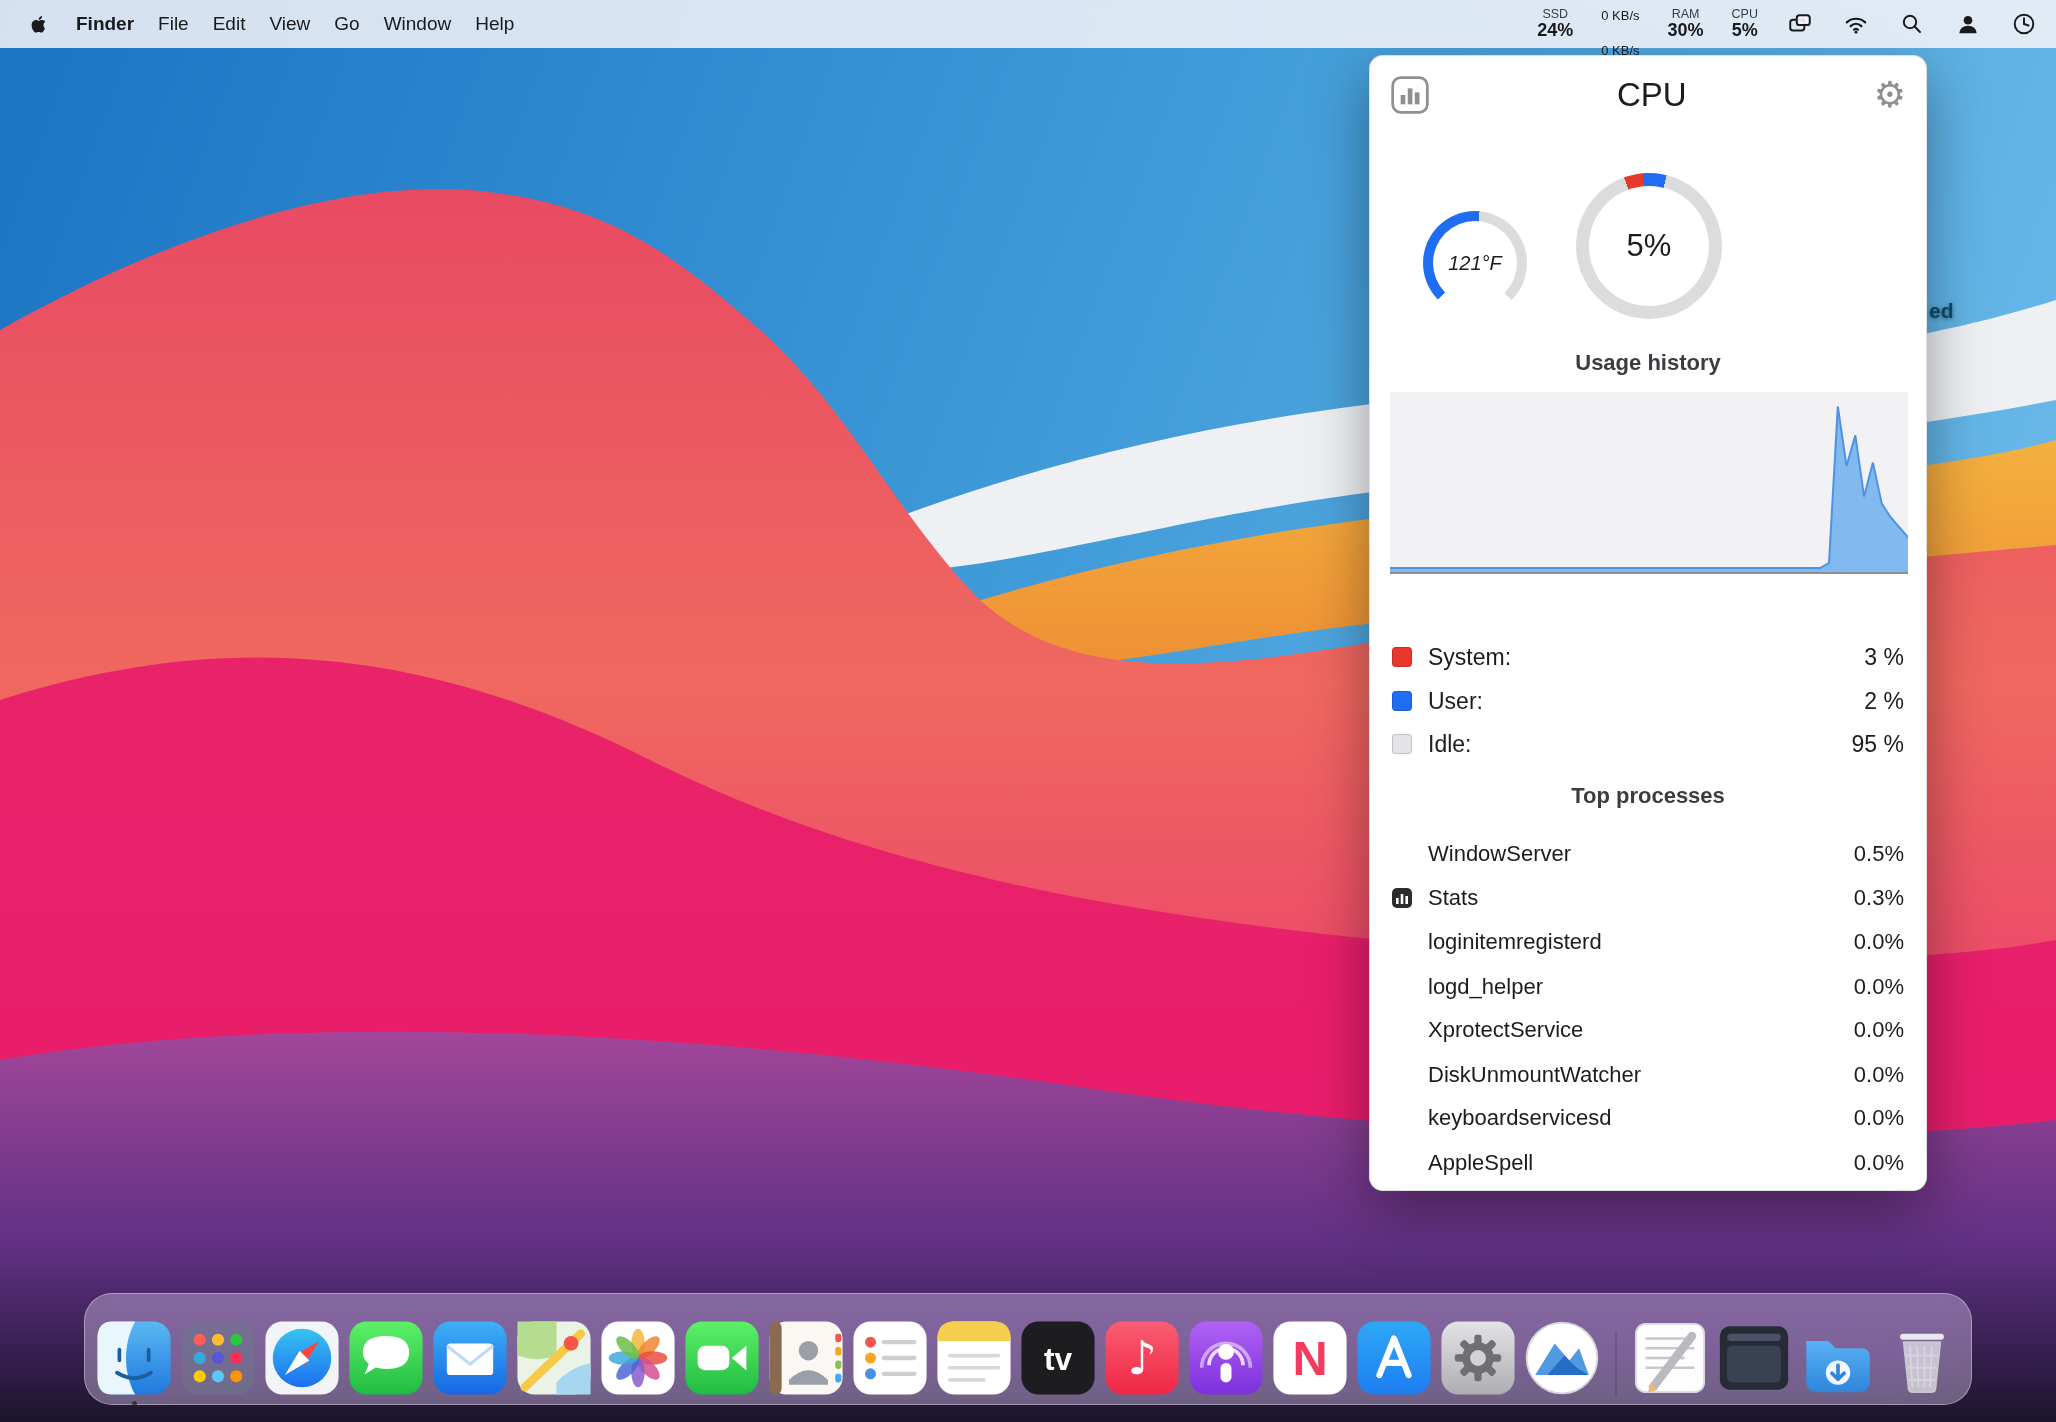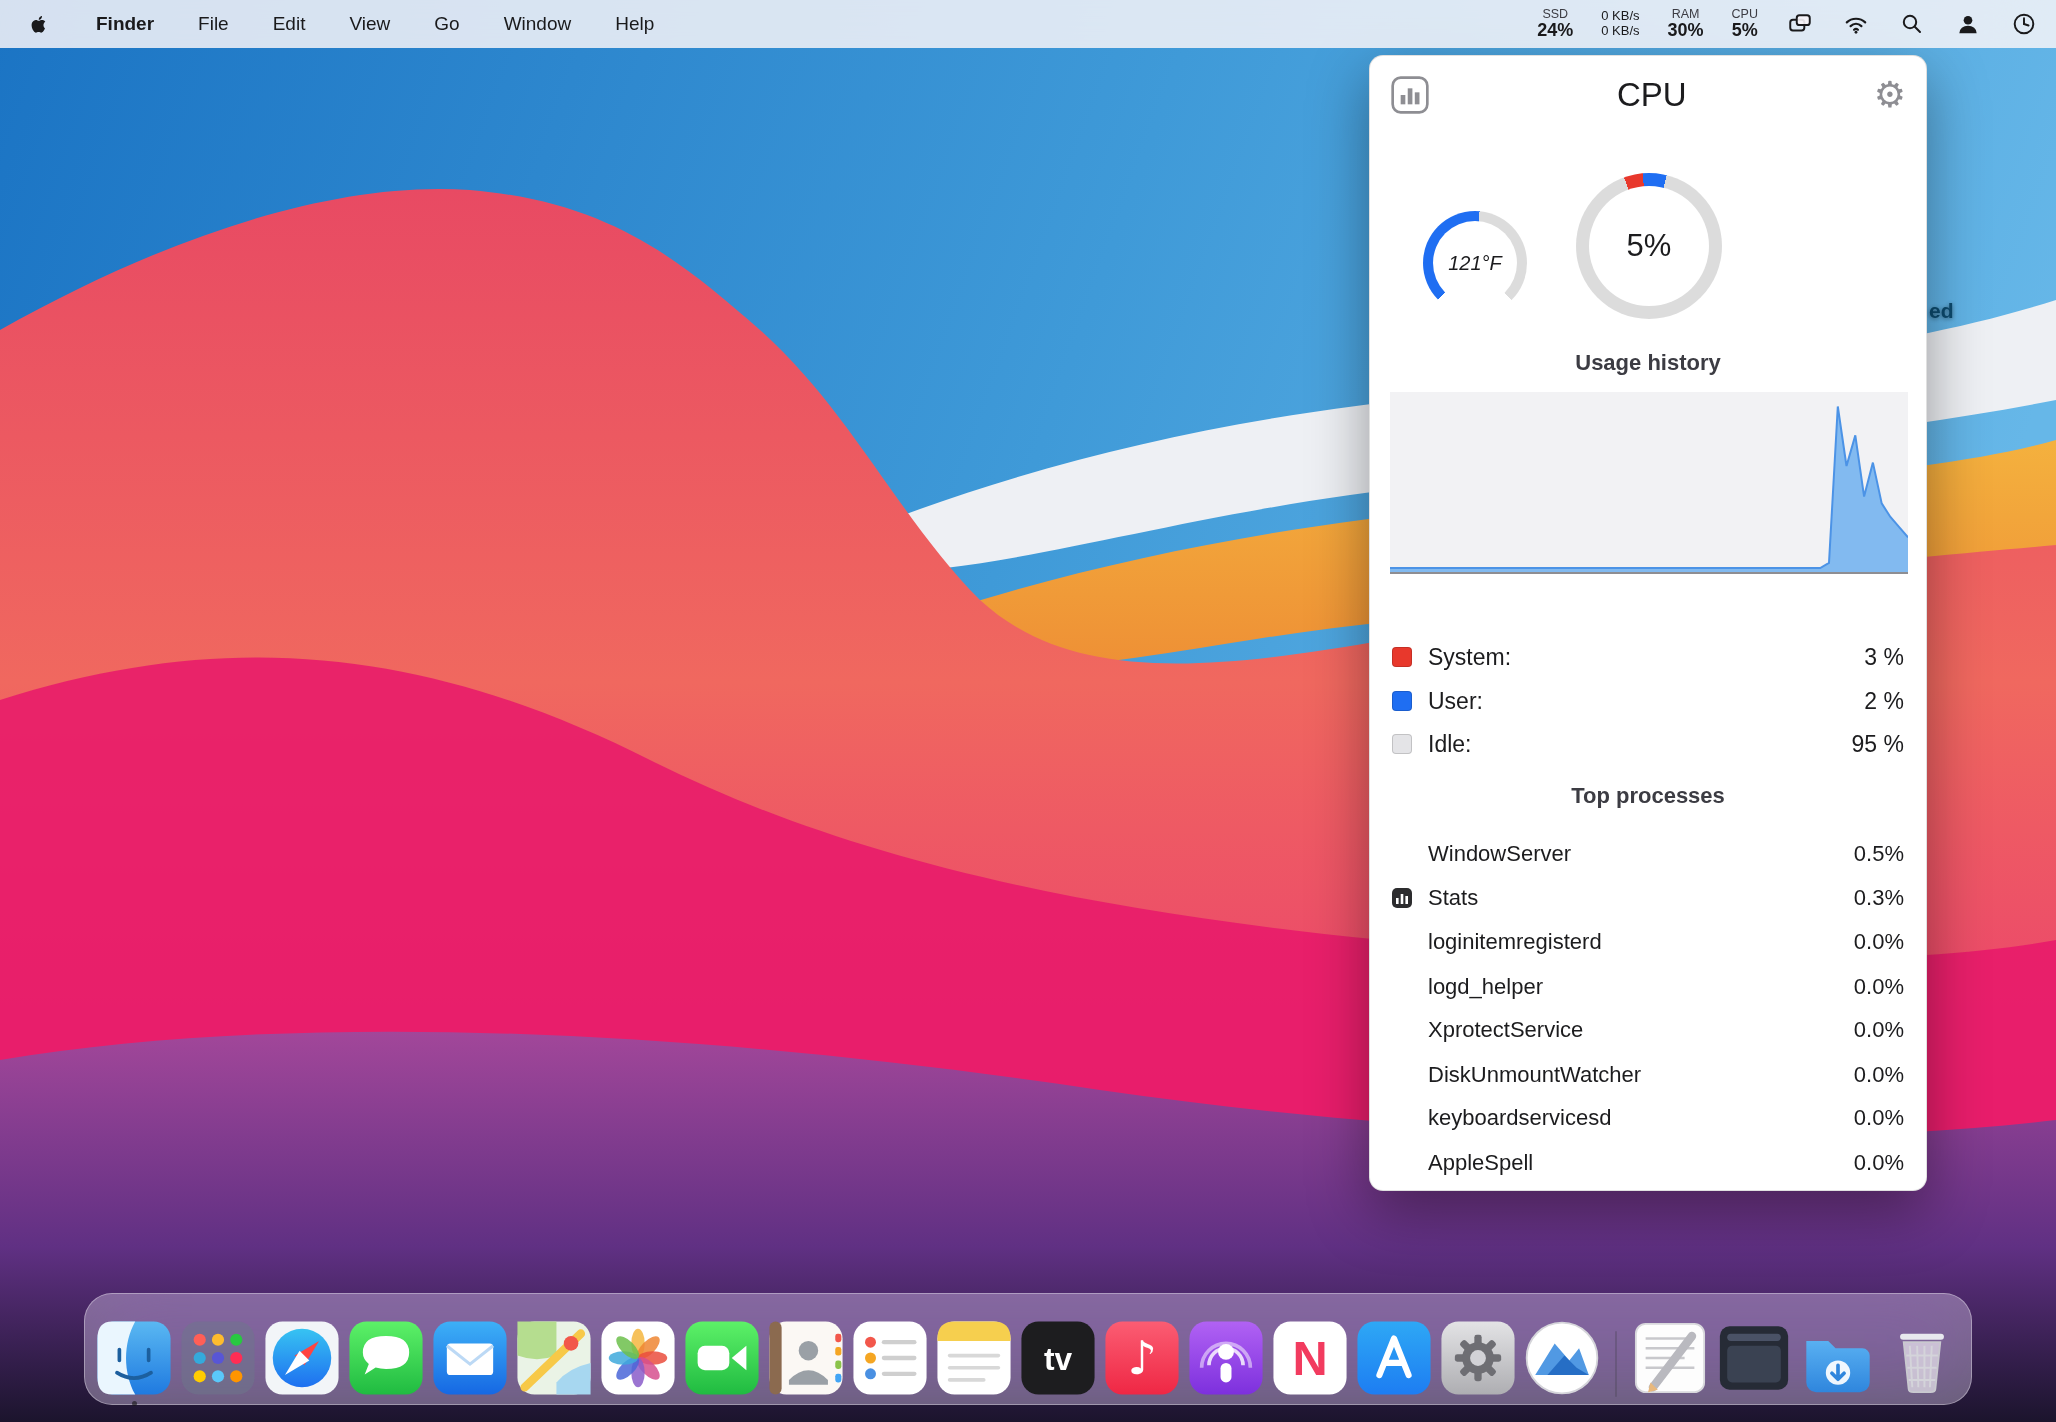--- a/index.html
+++ b/index.html
@@ -7,29 +7,29 @@
   body { position:relative; font-family:"Liberation Sans", sans-serif; color:#1c1c1e; }
 
   
   .wallpaper { position:absolute; inset:0; z-index:0; }
 
   
   .menubar { position:absolute; top:0; left:0; right:0; height:48px; z-index:40;
     background:rgba(247,244,248,0.85); backdrop-filter:blur(30px);
     display:flex; align-items:center; justify-content:space-between;
     font-size:19px; color:#1a1a1c; }
-  .mb-left { display:flex; align-items:center; gap:44px; padding-left:24px; }
+  .mb-left { display:flex; align-items:center; gap:24px; padding-left:24px; }
   .mb-app { font-weight:700; }
   .mb-item { font-weight:400; }
   .mb-right { display:flex; align-items:center; gap:28px; padding-right:18px; }
   .mb-stat { display:flex; flex-direction:column; align-items:center; line-height:1.05; }
   .mb-stat-label { font-size:12.5px; color:#3c3c43; }
   .mb-stat-value { font-size:18px; font-weight:600; }
   .mb-net { display:flex; flex-direction:column; align-items:flex-end; line-height:1.15; }
-  .mb-net span { font-size:13px; font-weight:500; }
+  .mb-net span { font-size:13px; font-weight:500;margin-top:20px; }
   .mb-icon { display:flex; align-items:center; justify-content:center; width:28px; height:28px; }
 
   
   .desk-label { position:absolute; left:1929px; top:299px; z-index:10; color:#0c4a6e;
     font-weight:700; font-size:21px; text-shadow:0 1px 4px rgba(0,0,0,0.45); }
 
   
   .panel { position:absolute; left:1369px; top:55px; width:558px; height:1136px; z-index:30;
     background:#ffffff; border-radius:14px; border:1px solid rgba(0,0,0,0.12);
     box-shadow:0 20px 60px rgba(0,0,0,0.38); }

